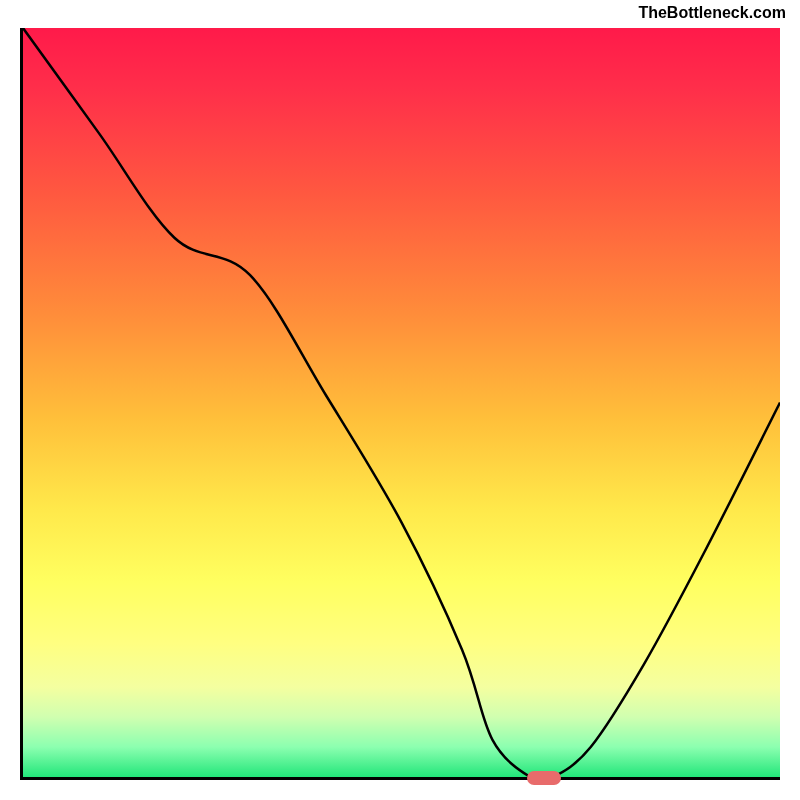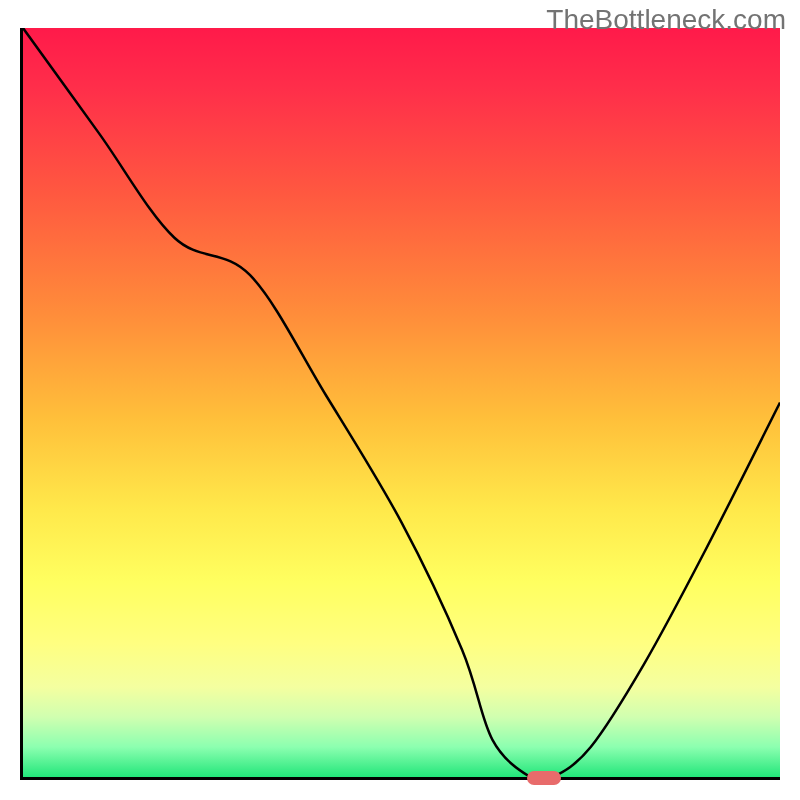--- a/index.html
+++ b/index.html
@@ -7,23 +7,23 @@
     width: 800px;
     height: 800px;
     background: #ffffff;
     position: relative;
     font-family: Arial, sans-serif;
   }
   .watermark {
     position: absolute;
     top: 4px;
     right: 14px;
-    font-size: 28px;
-    font-weight: 400;
-    color: #737373;
+    font-size: 16px;
+    font-weight: 700;
+    color: #000000;
     z-index: 10;
   }
   .plot-area {
     position: absolute;
     left: 20px;
     top: 28px;
     width: 760px;
     height: 752px;
     border-left: 3px solid #000;
     border-bottom: 3px solid #000;

